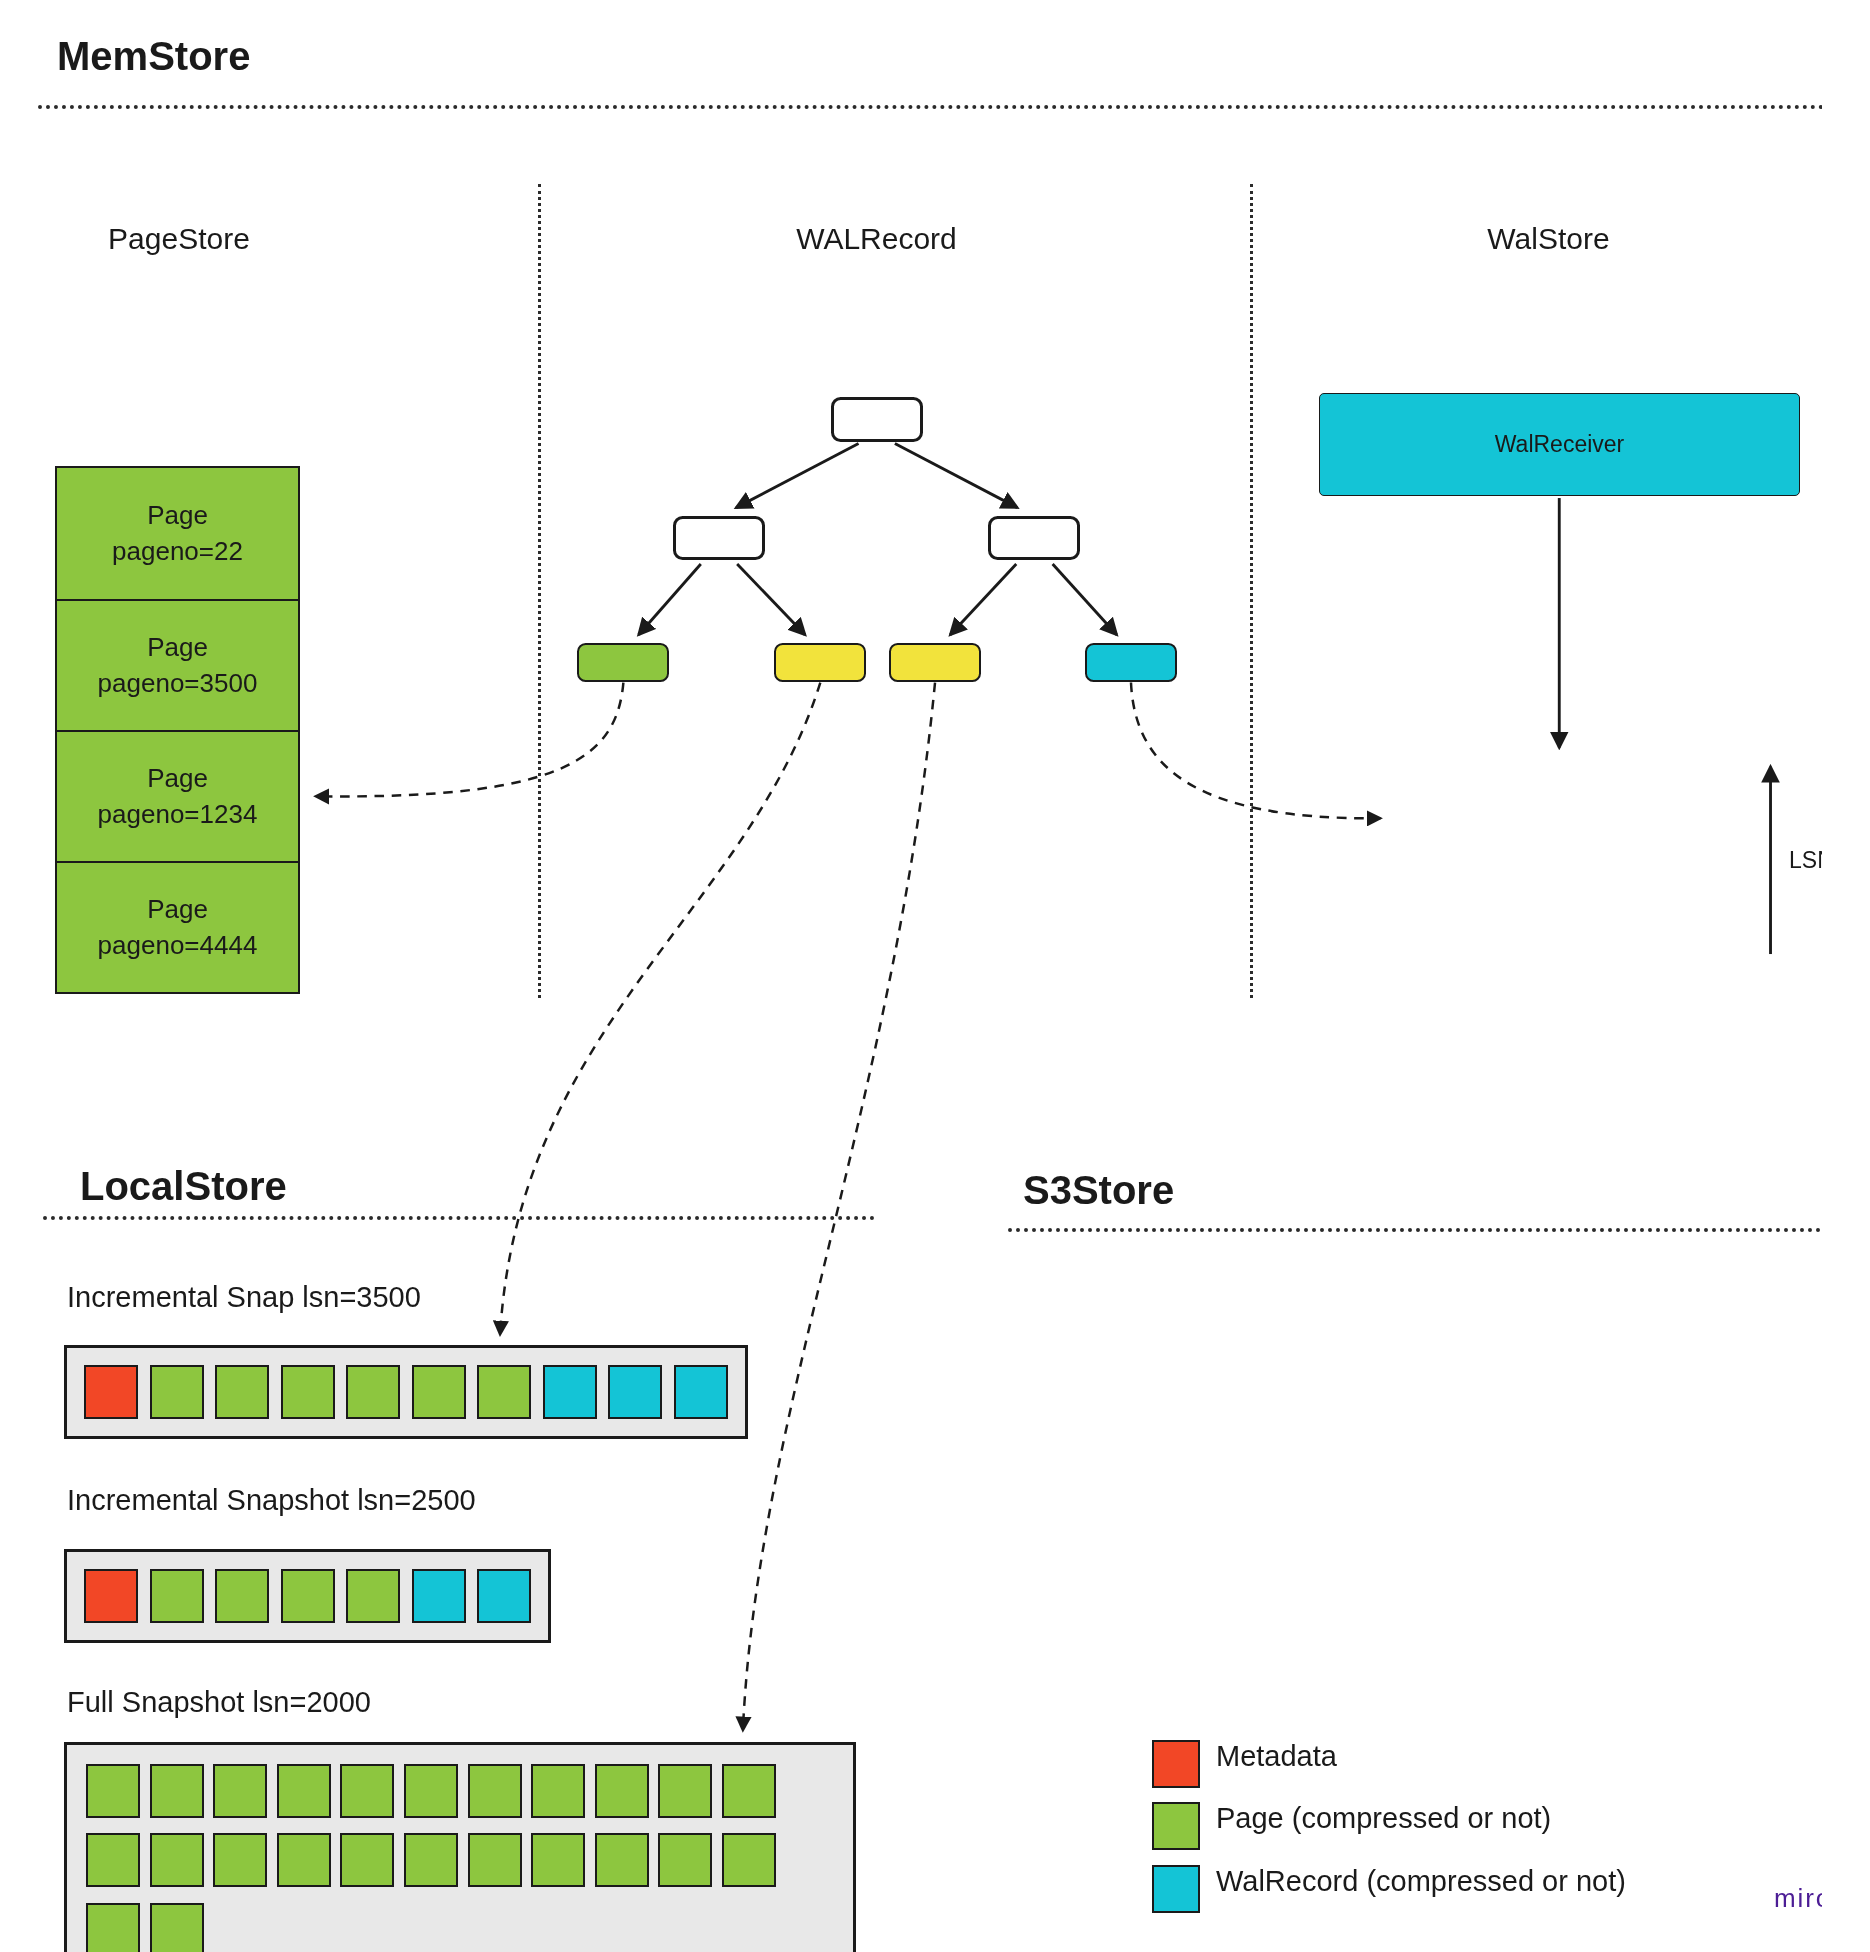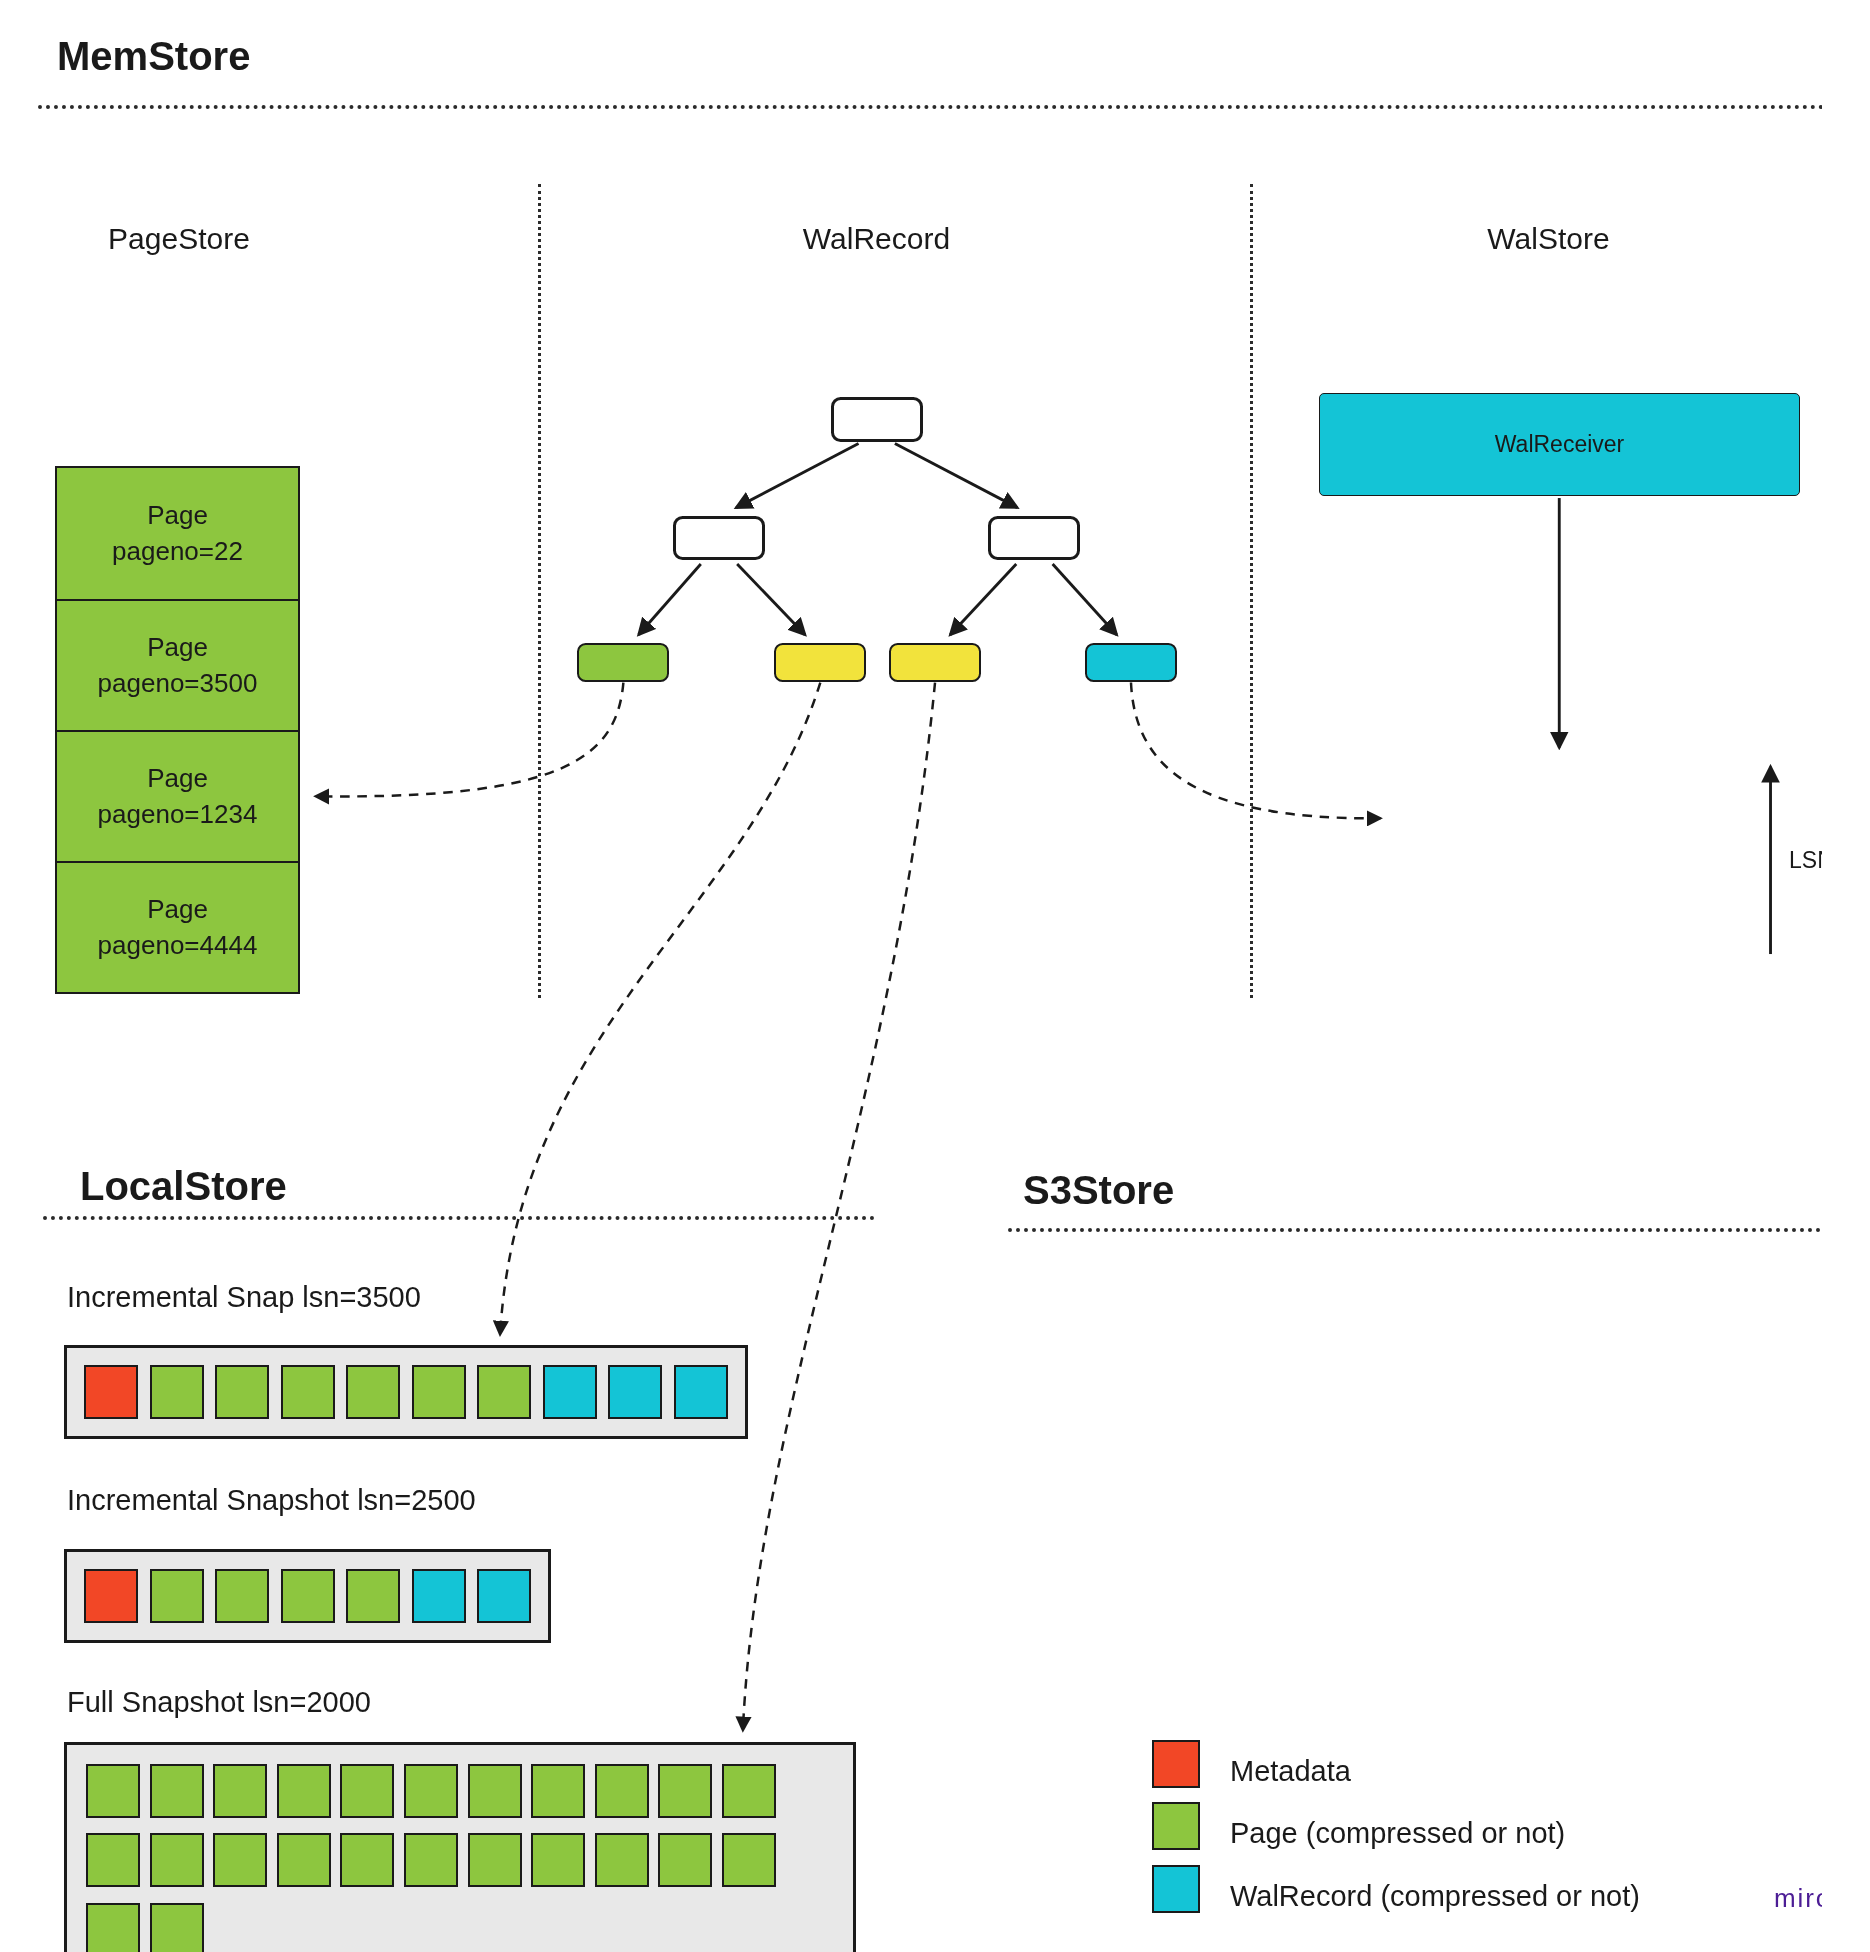--- a/index.html
+++ b/index.html
@@ -44,21 +44,21 @@
 
   .field-label{position:absolute;font-size:29px}
   .bar{position:absolute;display:inline-flex;gap:11.5px;padding:17px;background:var(--gray);border:3.3px solid var(--ink)}
   .sq{width:54px;height:54px;border:2.4px solid var(--ink);display:inline-block}
   .bar.wrap{width:792px;flex-wrap:wrap;column-gap:9.6px;row-gap:15.3px;padding:19px}
 
   .s3list{position:absolute;left:1025px;top:1308px}
   .s3item{font-size:29px;line-height:36px;margin-bottom:37px}
 
   .legend{position:absolute;left:1152px;top:1740px}
-  .legend-row{display:flex;align-items:flex-end;gap:30px;margin-bottom:14.3px}
+  .legend-row{display:flex;align-items:flex-start;gap:16px;margin-bottom:14.3px}
   .legend-sq{width:48px;height:48px;border:2.9px solid var(--ink)}
   .legend-label{font-size:29px}
 
   .watermark{position:absolute;left:1774px;top:1883px;font-size:26px;font-weight:400;color:#4c1d95;letter-spacing:1.9px}
 </style>
 </head>
 <body>
 
 <div class="canvas">
 
@@ -86,21 +86,21 @@
     </g>
   </svg>
 
   <div class="h1" style="left:57px;top:34px">MemStore</div>
   <div class="dotline" style="left:38px;top:105px;width:1795px"></div>
 
   <div class="vline" style="left:538px;top:184px;height:814px"></div>
   <div class="vline" style="left:1250px;top:184px;height:814px"></div>
 
   <div class="h2" style="left:57px;top:222px;width:244px">PageStore</div>
-  <div class="h2" style="left:757px;top:222px;width:239px">WalRecord</div>
+  <div class="h2" style="left:757px;top:222px;width:239px">WALRecord</div>
   <div class="h2" style="left:1429px;top:222px;width:239px">WalStore</div>
 
   <div class="pagestack" style="left:55px;top:466px;width:245px">
       <div class="page-cell">
       <div>Page</div>
       <div>pageno=22</div>
     </div>
       <div class="page-cell">
       <div>Page</div>
       <div>pageno=3500</div>

